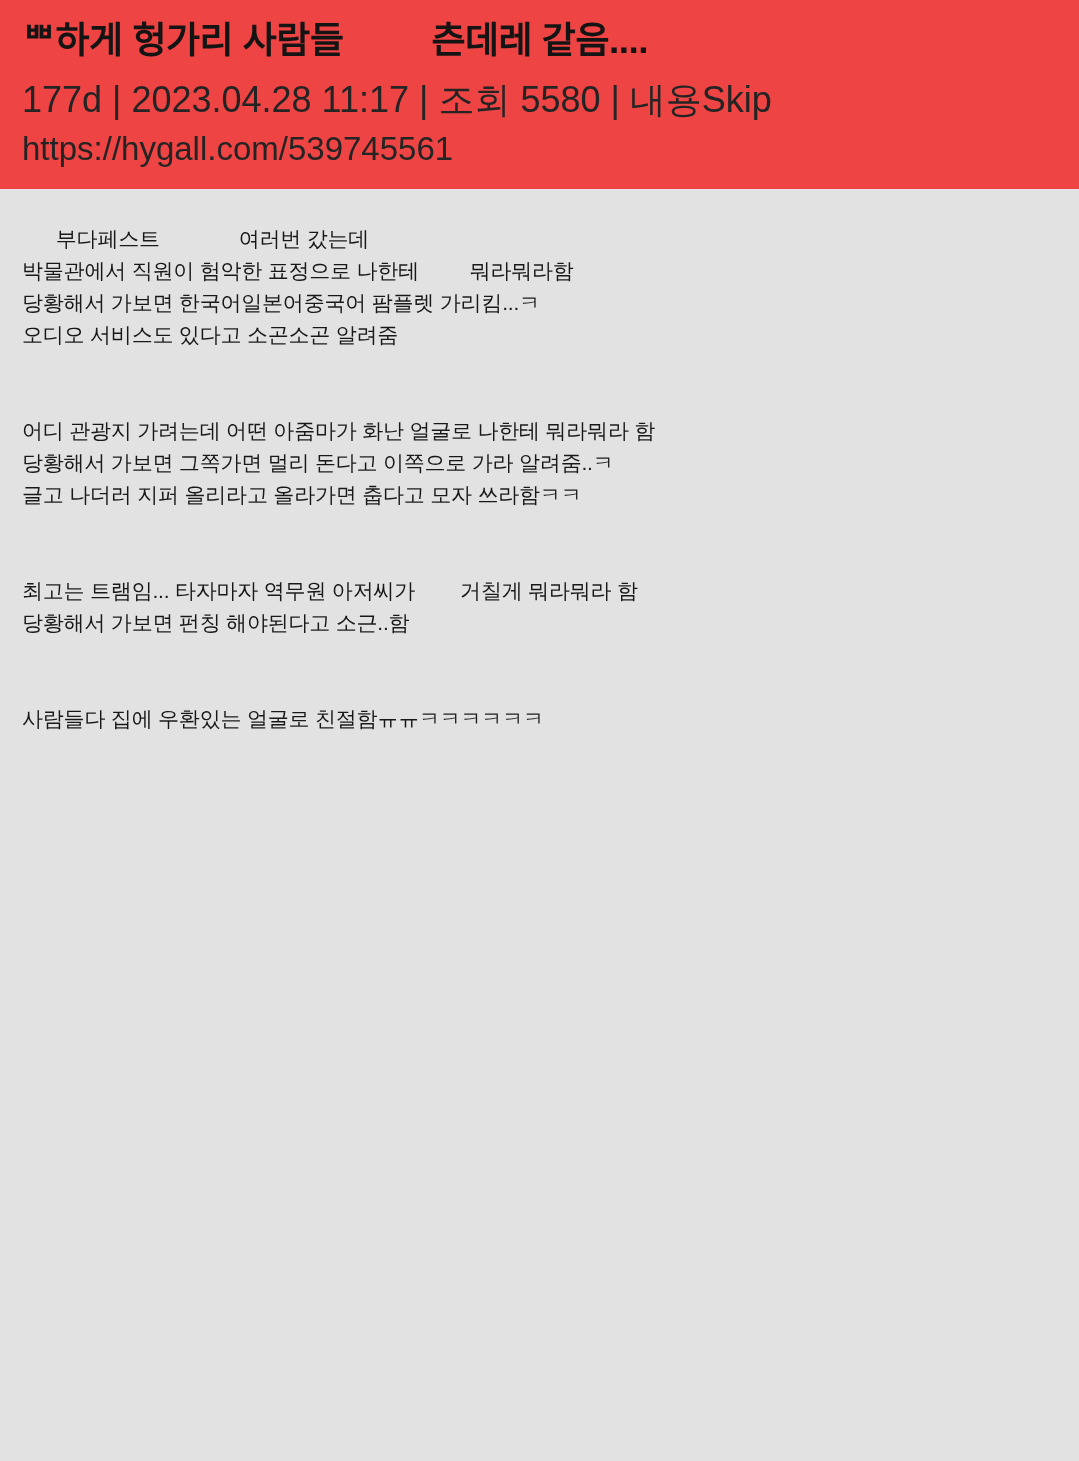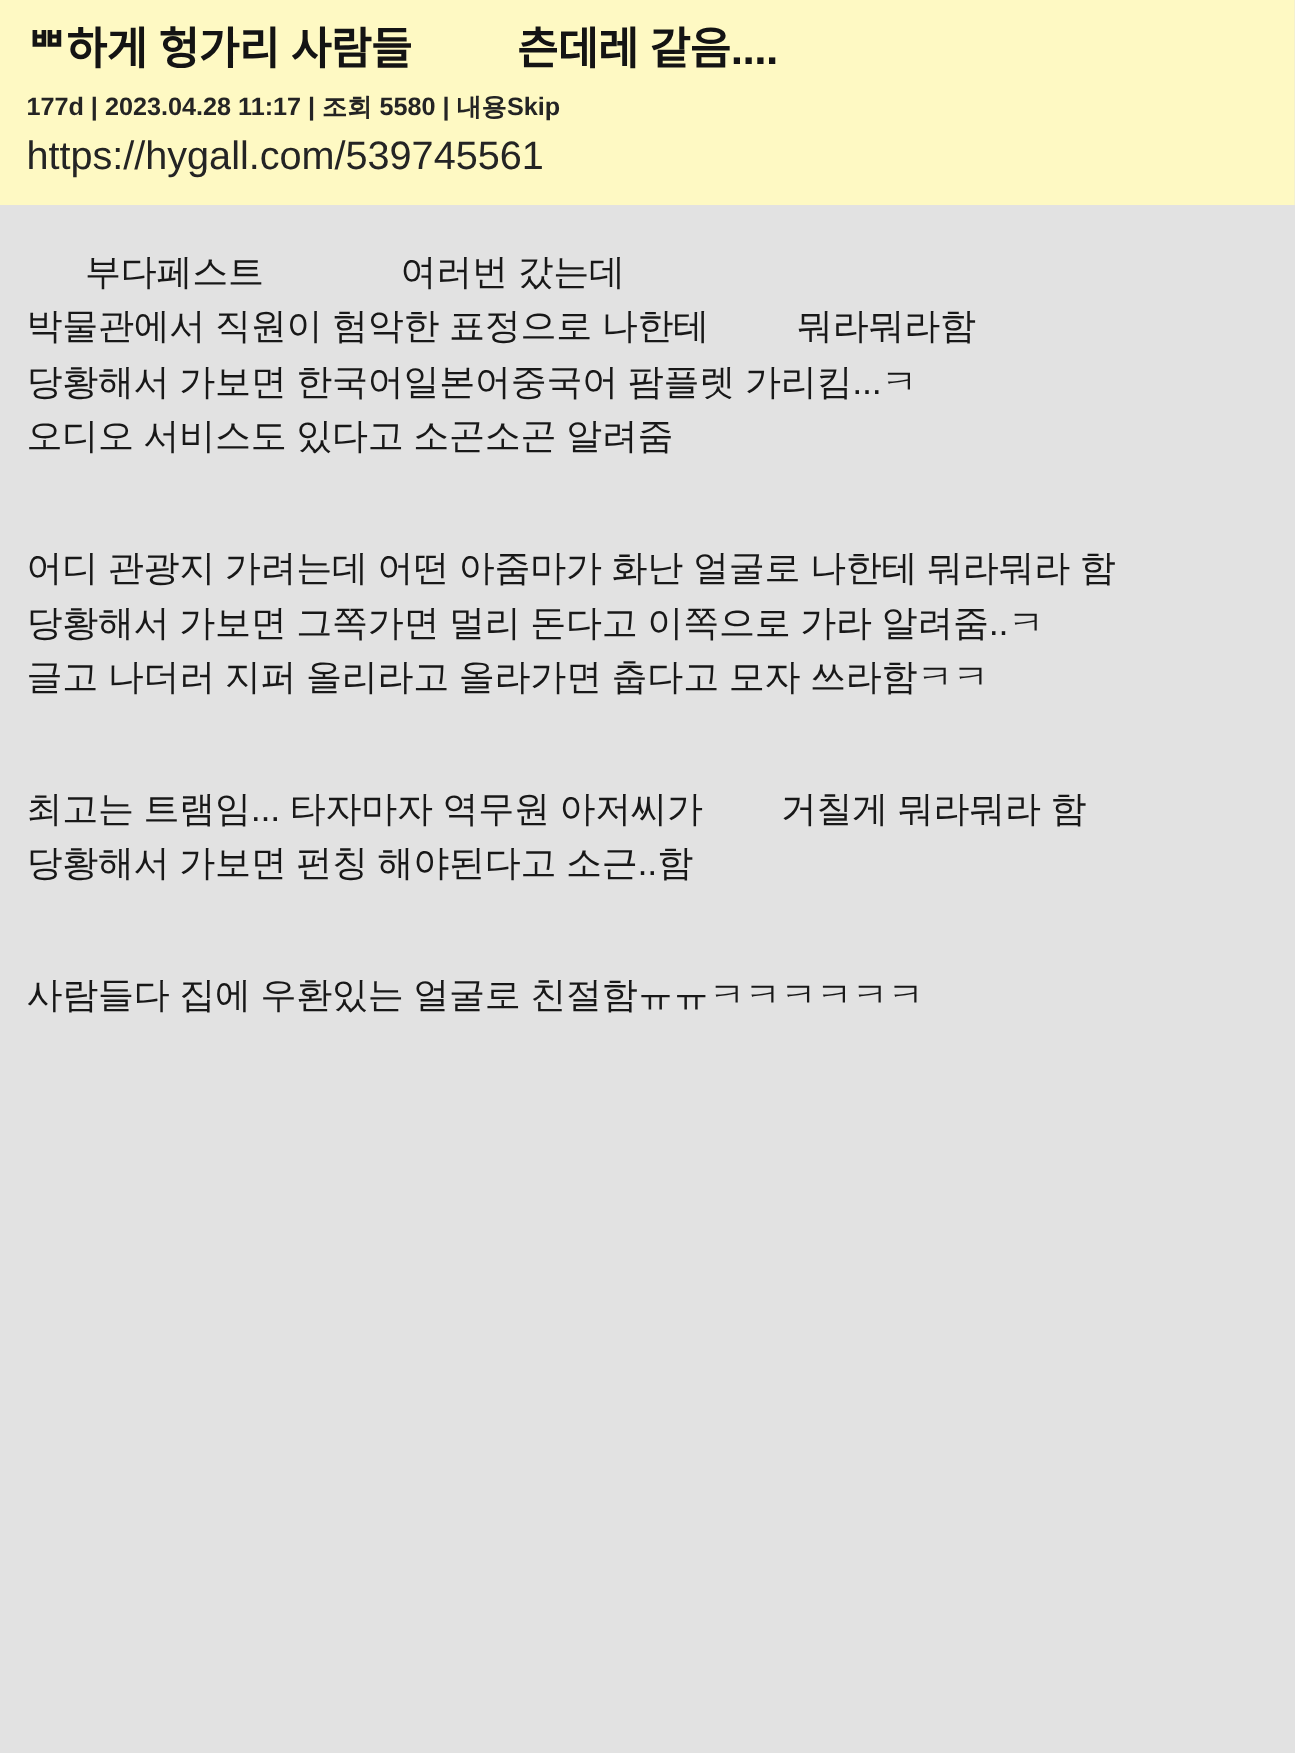--- a/index.html
+++ b/index.html
@@ -17,56 +17,55 @@
   .page {
     width: 1079px;
     min-height: 1461px;
     background: #e2e2e2;
     box-sizing: border-box;
     display: flex;
     flex-direction: column;
   }
   
   .post-header {
-    background: #fef9c3;
+    background: #ef4444;
     padding: 18px 22px 20px 22px;
     box-sizing: border-box;
   }
   .post-title {
     font-size: 37px;
     font-weight: 700;
     line-height: 1.22;
     letter-spacing: -0.5px;
     color: #141414;
     white-space: pre-wrap;
     margin: 0 0 14px 0;
   }
   .post-meta {
-    font-size: 21px;
+    font-size: 36px;
     line-height: 1.25;
     color: #242424;
     white-space: pre-wrap;
     margin: 0 0 6px 0;
-    font-weight: bold;
   }
   .post-url {
     font-size: 33px;
     line-height: 1.25;
     color: #242424;
     word-break: break-all;
   }
   
   .post-body {
     flex: 1 1 auto;
     background: #e2e2e2;
     padding: 34px 22px 20px 22px;
     box-sizing: border-box;
   }
   .para {
-    font-size: 30px;
+    font-size: 21px;
     line-height: 1.52;
     color: #181818;
     white-space: pre-wrap;
     word-break: break-word;
     letter-spacing: -0.2px;
     margin: 0;
   }
   .para.gap {
     margin-top: 64px;
   }

